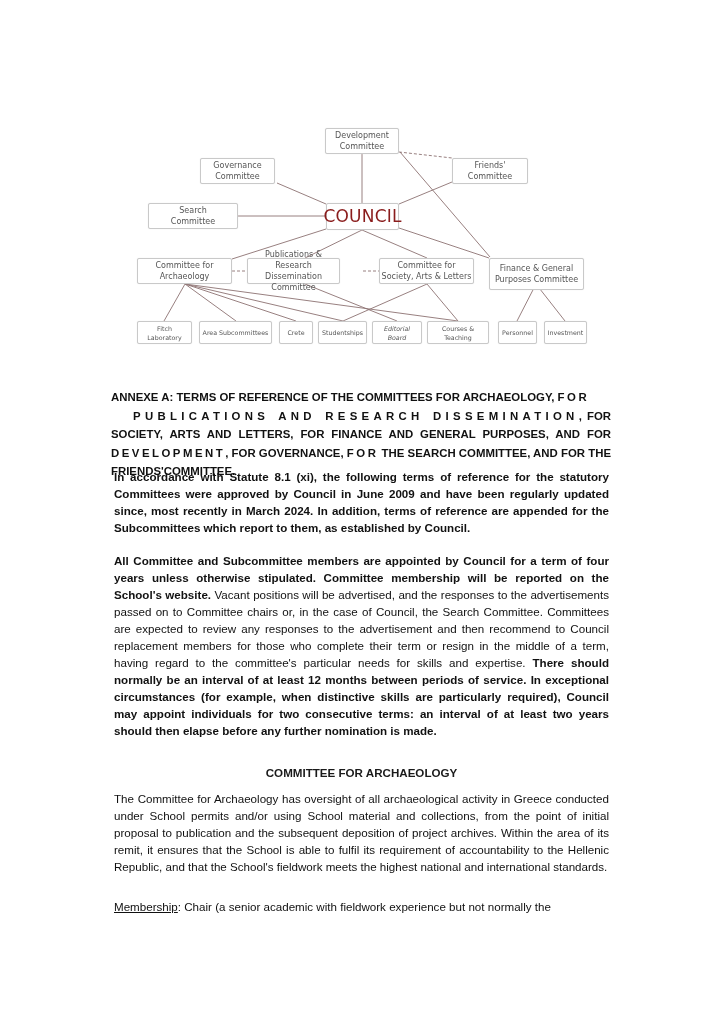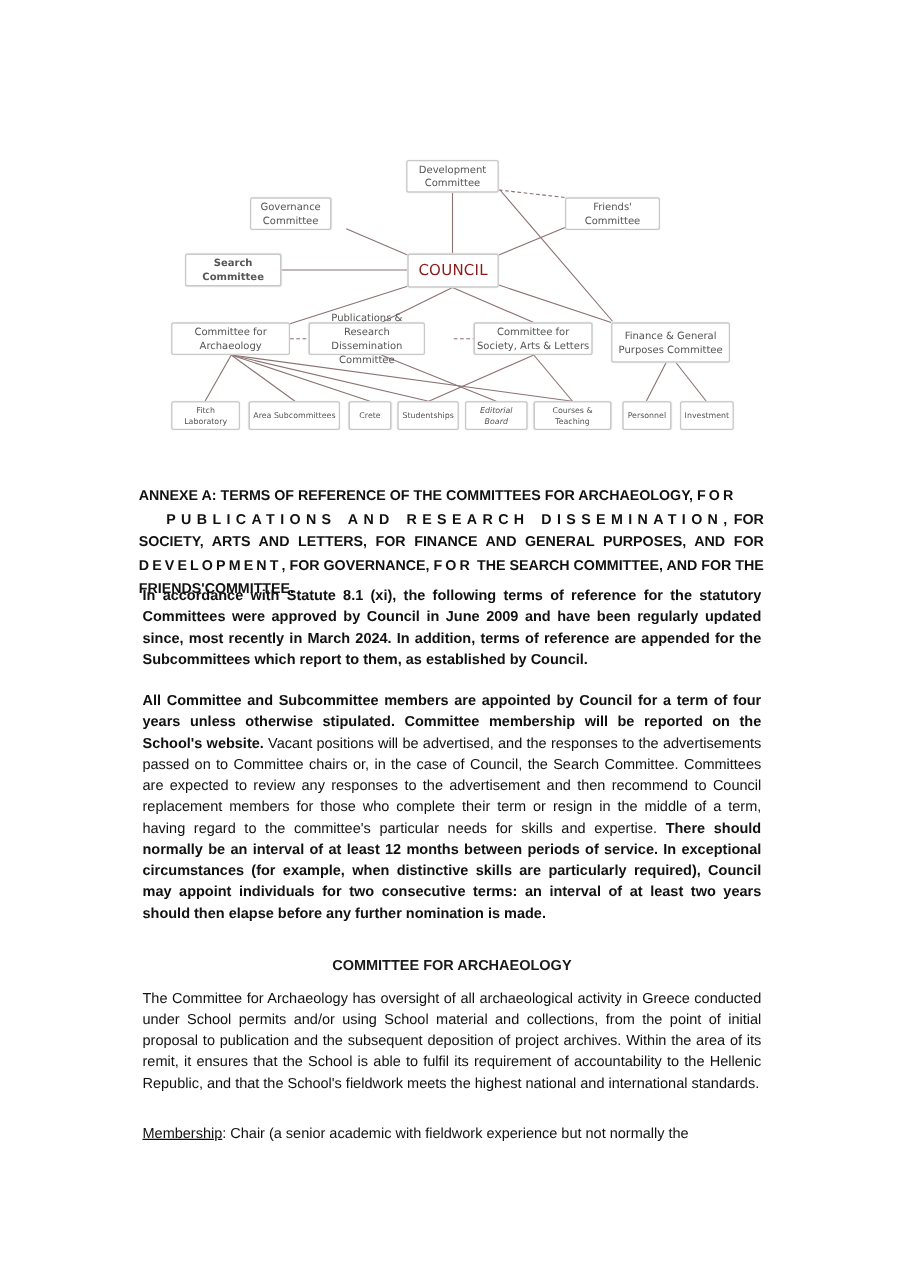--- a/index.html
+++ b/index.html
@@ -1,21 +1,21 @@
 <!DOCTYPE html>
 <html><head>
 <meta charset="utf-8">
 <style>
   html, body { margin: 0; padding: 0; background: #ffffff; }
   body { width: 723px; height: 1024px; position: relative; overflow: hidden; font-family: "Liberation Sans", sans-serif; color: #1a1a1a; }
   .diagram { position: absolute; left: 0; top: 0; width: 723px; height: 360px; }
   .diagram svg { position: absolute; left: 0; top: 0; }
   .box { position: absolute; box-sizing: border-box; border: 1px solid #c9c9c9; border-radius: 2px; background: #fff; display: flex; align-items: center; justify-content: center; text-align: center; color: #555; font-family: "DejaVu Sans", sans-serif; font-size: 8px; line-height: 11px; box-shadow: 0 0 1px #ddd; }
   .box.small { font-size: 6.3px; line-height: 9px; }
-  .box.council { color: #8a1c1c; font-size: 12px; font-weight: normal; letter-spacing: 0.2px; }
+  .box.council { color: #8a1c1c; font-size: 17px; font-weight: normal; letter-spacing: 0.2px; }
   .box.italic { font-style: italic; }
   .text { position: absolute; left: 114px; width: 495px; font-family: Liberation Sans, sans-serif; font-size: 11.6px; line-height: 17px; text-align: justify; color: #111; }
   .b { font-weight: bold; }
   .annex { top: 388px; font-weight: bold; font-size: 11.4px; line-height: 18.5px; left: 111px; width: 500px; }
   .annex .spaced { letter-spacing: 4.3px; margin-left: 22px; }
   .annex .spaced2 { letter-spacing: 2.5px; }
   p { margin: 0; }
   .heading { position: absolute; top: 766px; left: 114px; width: 495px; text-align: center; font-weight: bold; font-size: 11.6px; font-family: "Liberation Sans", sans-serif; }
   .u { text-decoration: underline; }
 </style>
@@ -64,33 +64,33 @@
       <line x1="363" y1="271" x2="379" y2="271"></line>
     </g>
   </svg>
 
   <div class="box" style="left:325px;top:128px;width:74px;height:26px;">
     <div>
         <div>Development</div>
         <div>Committee</div>
       </div>
   </div>
-  <div class="box" style="left:200px;top:158px;width:65px;height:26px;justify-content:center;">
+  <div class="box" style="left:200px;top:158px;width:75px;height:26px;justify-content:center;">
     <div>
         <div>Governance</div>
         <div>Committee</div>
       </div>
   </div>
   <div class="box" style="left:452px;top:158px;width:76px;height:26px;">
     <div>
         <div>Friends'</div>
         <div>Committee</div>
       </div>
   </div>
-  <div class="box" style="left:148px;top:203px;width:77px;height:26px;font-weight:bold;">
+  <div class="box" style="left:148px;top:203px;width:90px;height:26px;">
     <div>
         <div>Search</div>
         <div>Committee</div>
       </div>
   </div>
   <div class="box council" style="left:326px;top:203px;width:73px;height:27px;">COUNCIL</div>
 
   <div class="box" style="left:137px;top:258px;width:95px;height:26px;">
     <div>
         <div>Committee for</div>

